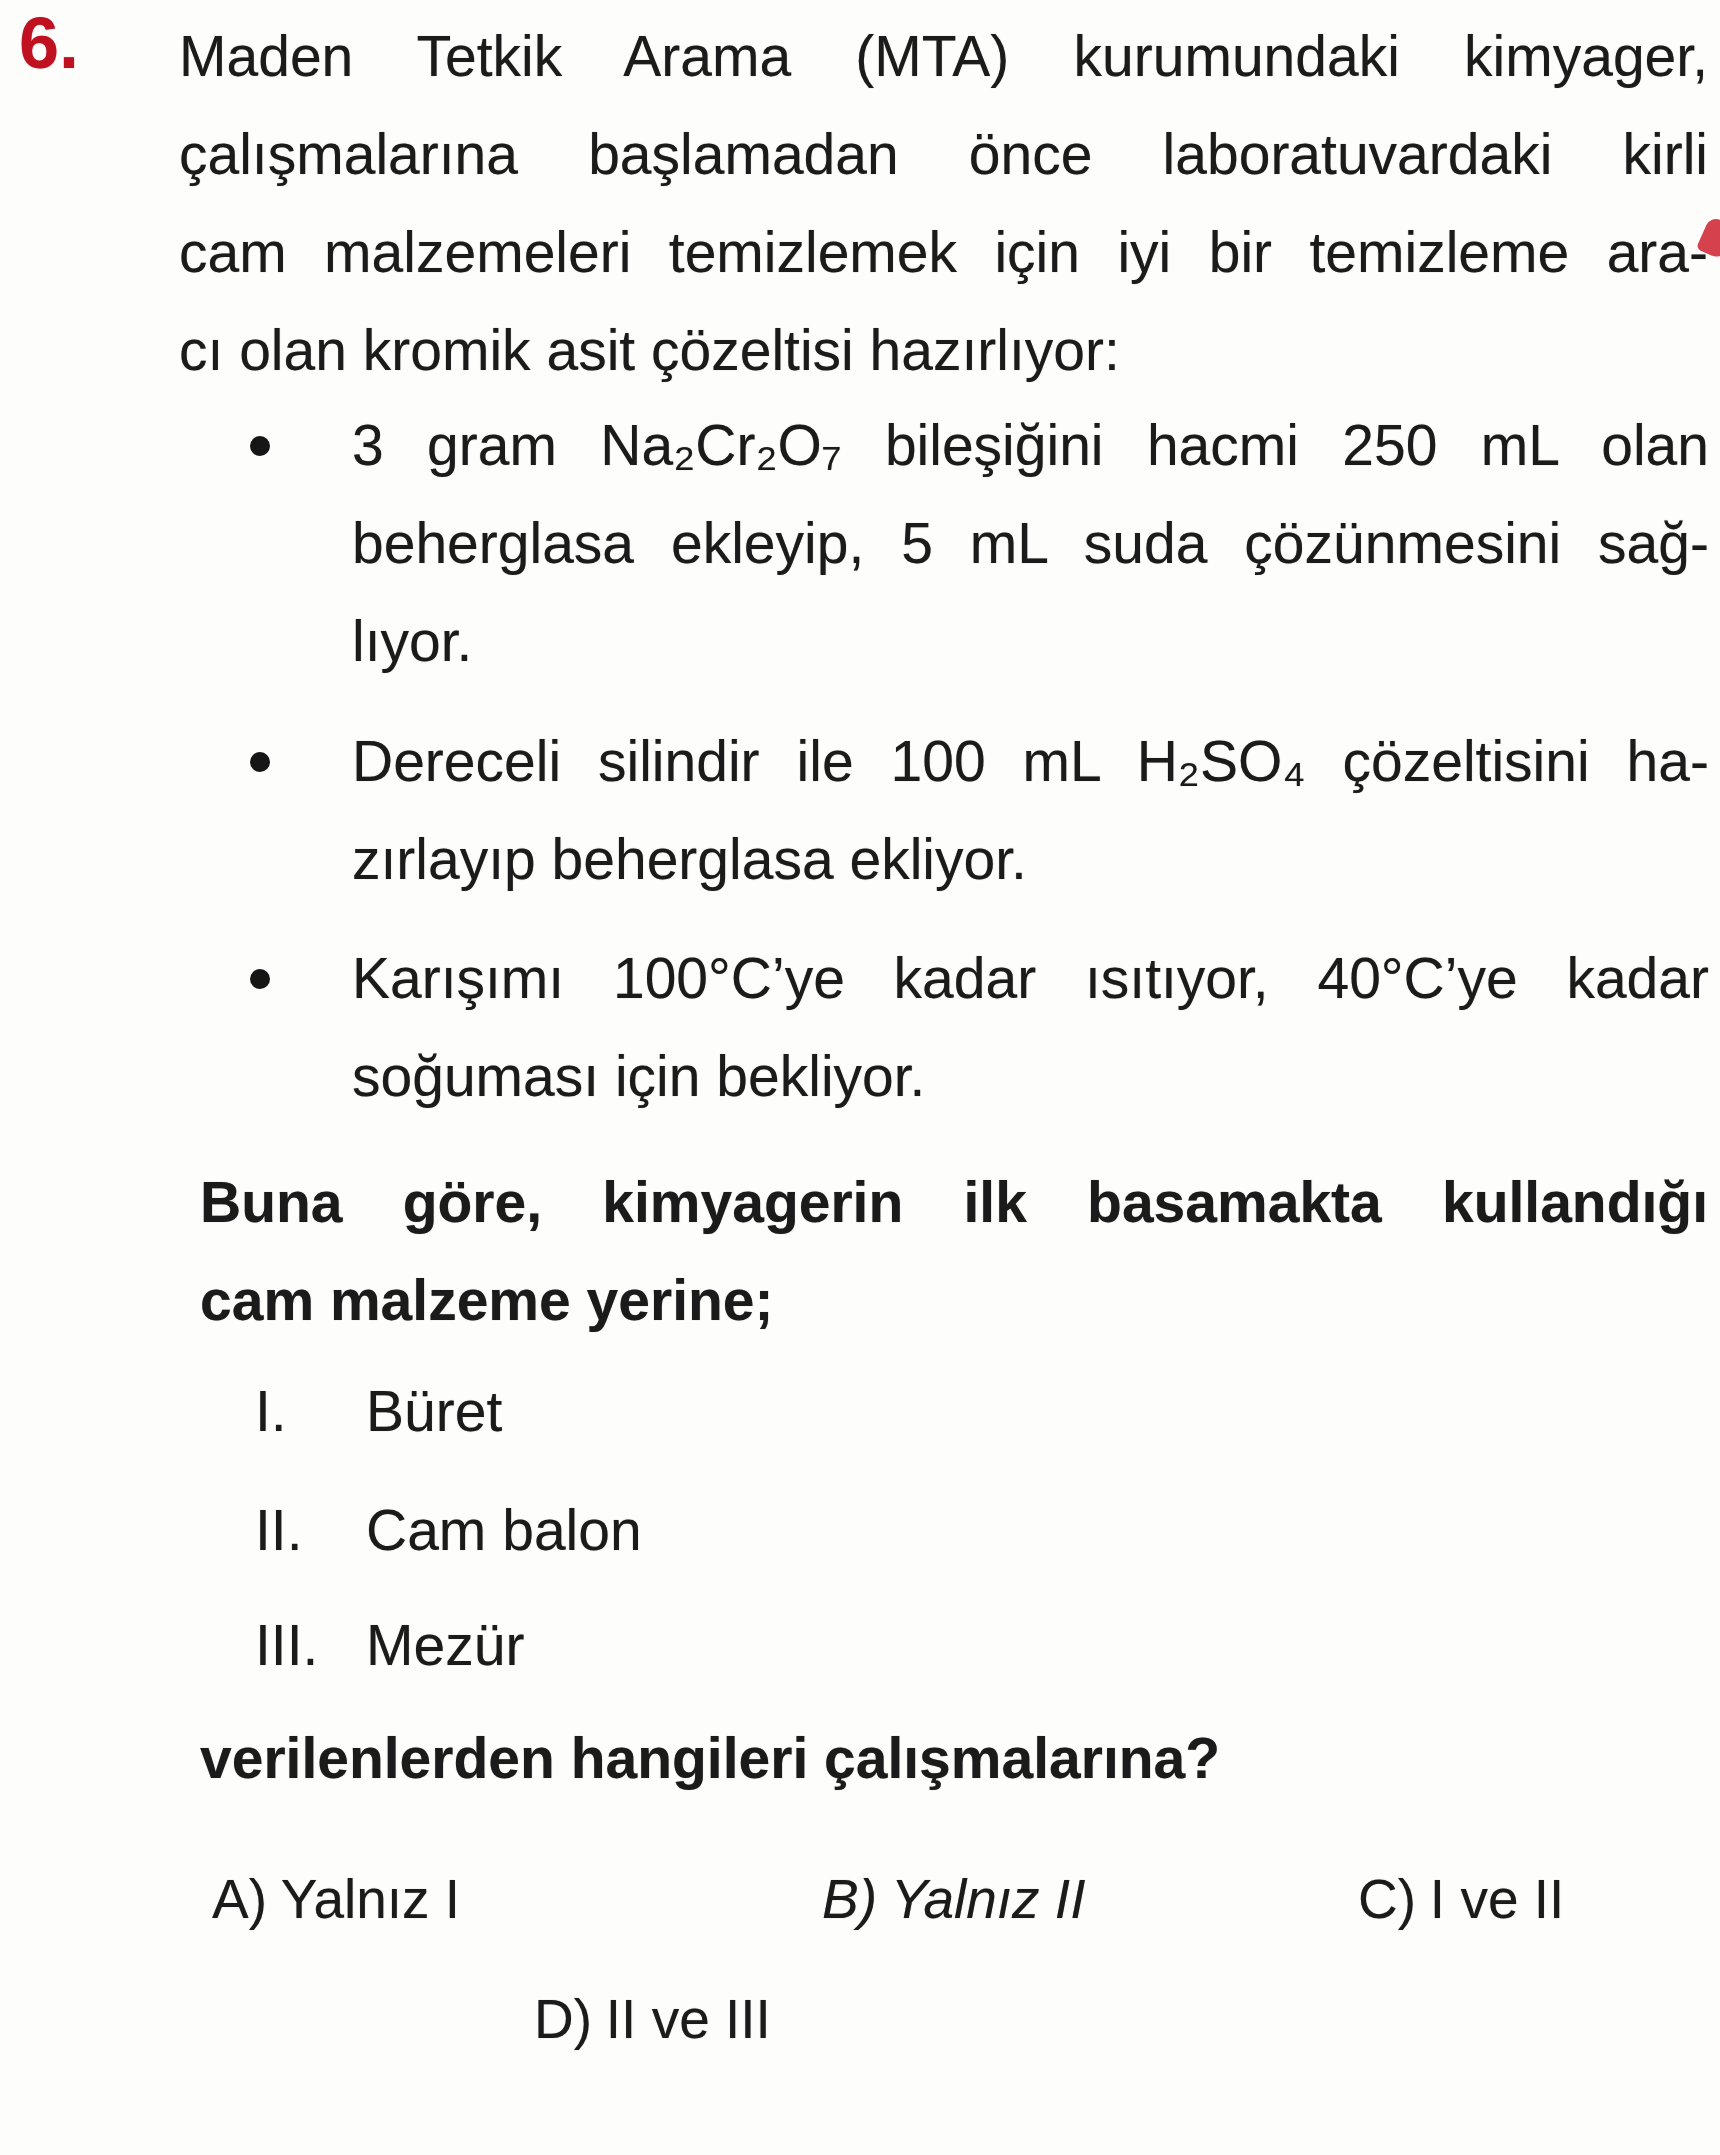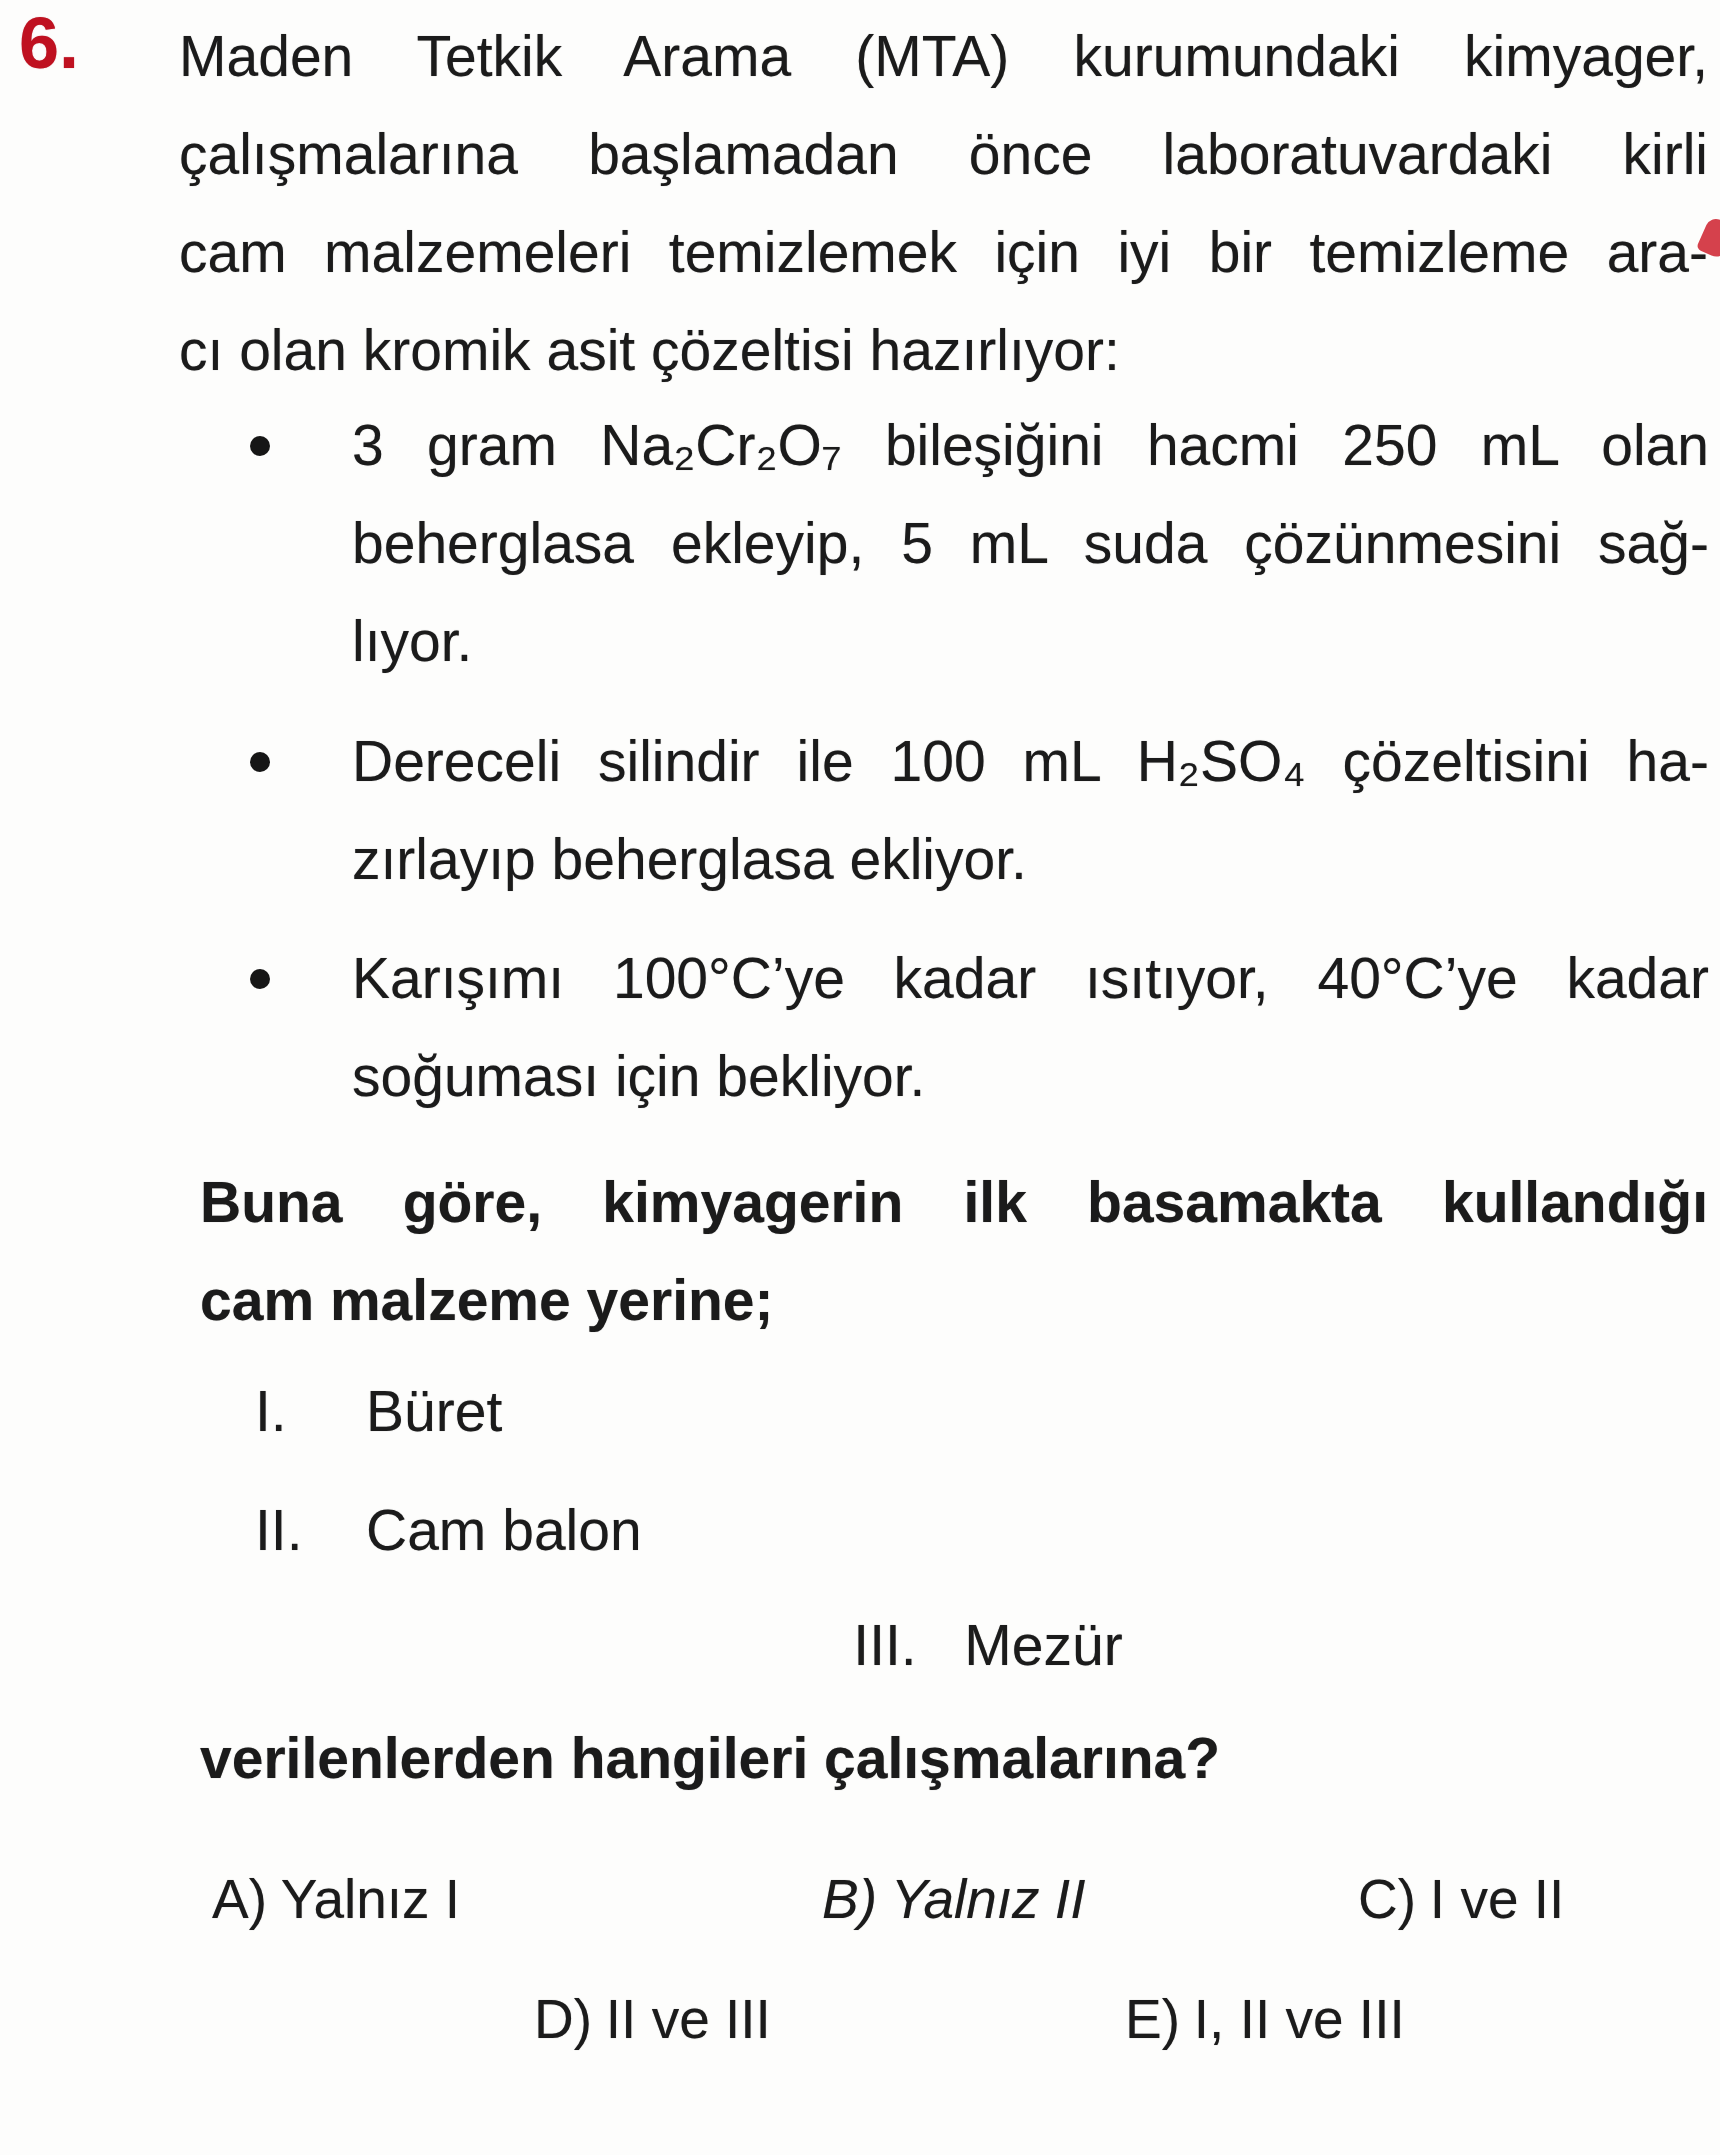--- a/index.html
+++ b/index.html
@@ -108,21 +108,21 @@
   <div class="blk romitem" style="top:1362px;">
     <span class="rnum">I.</span>
     <span class="rtext">Büret</span>
   </div>
 
   <div class="blk romitem" style="top:1481px;">
     <span class="rnum">II.</span>
     <span class="rtext">Cam balon</span>
   </div>
 
-  <div class="blk romitem" style="top:1596px;justify-content:center;">
+  <div class="blk romitem" style="top:1596px;">
     <span class="rnum">III.</span>
     <span class="rtext">Mezür</span>
   </div>
 
   <div id="prompt" class="blk boldblk" style="top:1709px;">verilenlerden hangileri çalışmalarına?</div>
 
   <div class="optrow" style="top:1850px;">
     <span class="opt" style="left:212px;">
       <span class="olabel">A)</span><span>Yalnız I</span>
     </span>
@@ -131,21 +131,18 @@
     </span>
     <span class="opt" style="left:1358px;">
       <span class="olabel">C)</span><span>I ve II</span>
     </span>
   </div>
 
   <div class="optrow" style="top:1970px;">
     <span class="opt" style="left:534px;">
       <span class="olabel">D)</span><span>II ve III</span>
     </span>
-    <span class="opt" style="left:1125px;">
-      <span class="olabel">E)</span><span>I, II ve III</span>
-    </span>
   </div>
 
   <div id="edge-mark" style="background: rgb(208, 44, 56);"></div>
 
 </div>
 
 
 </body></html>

